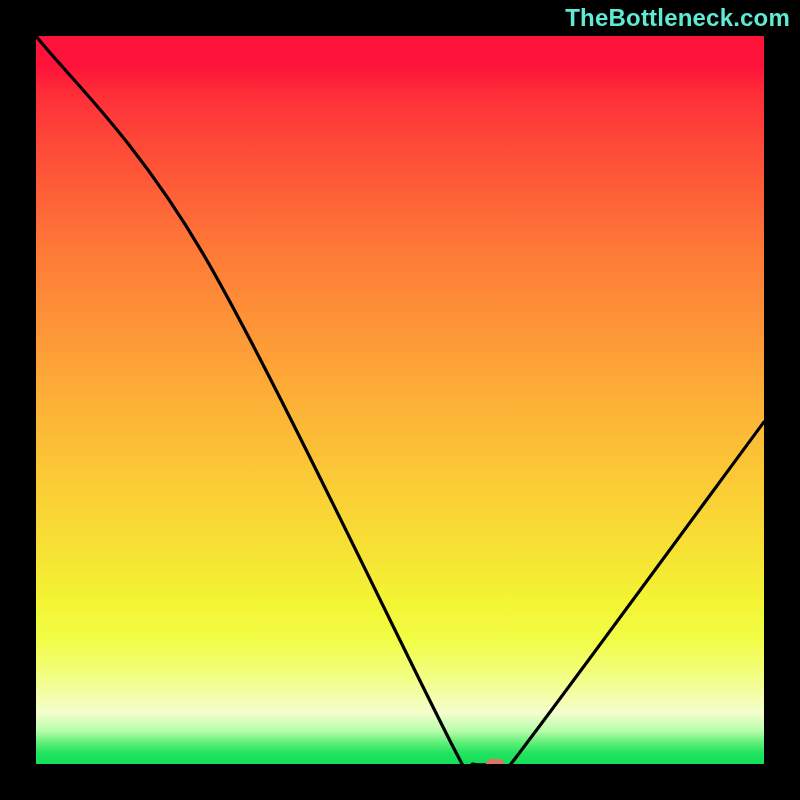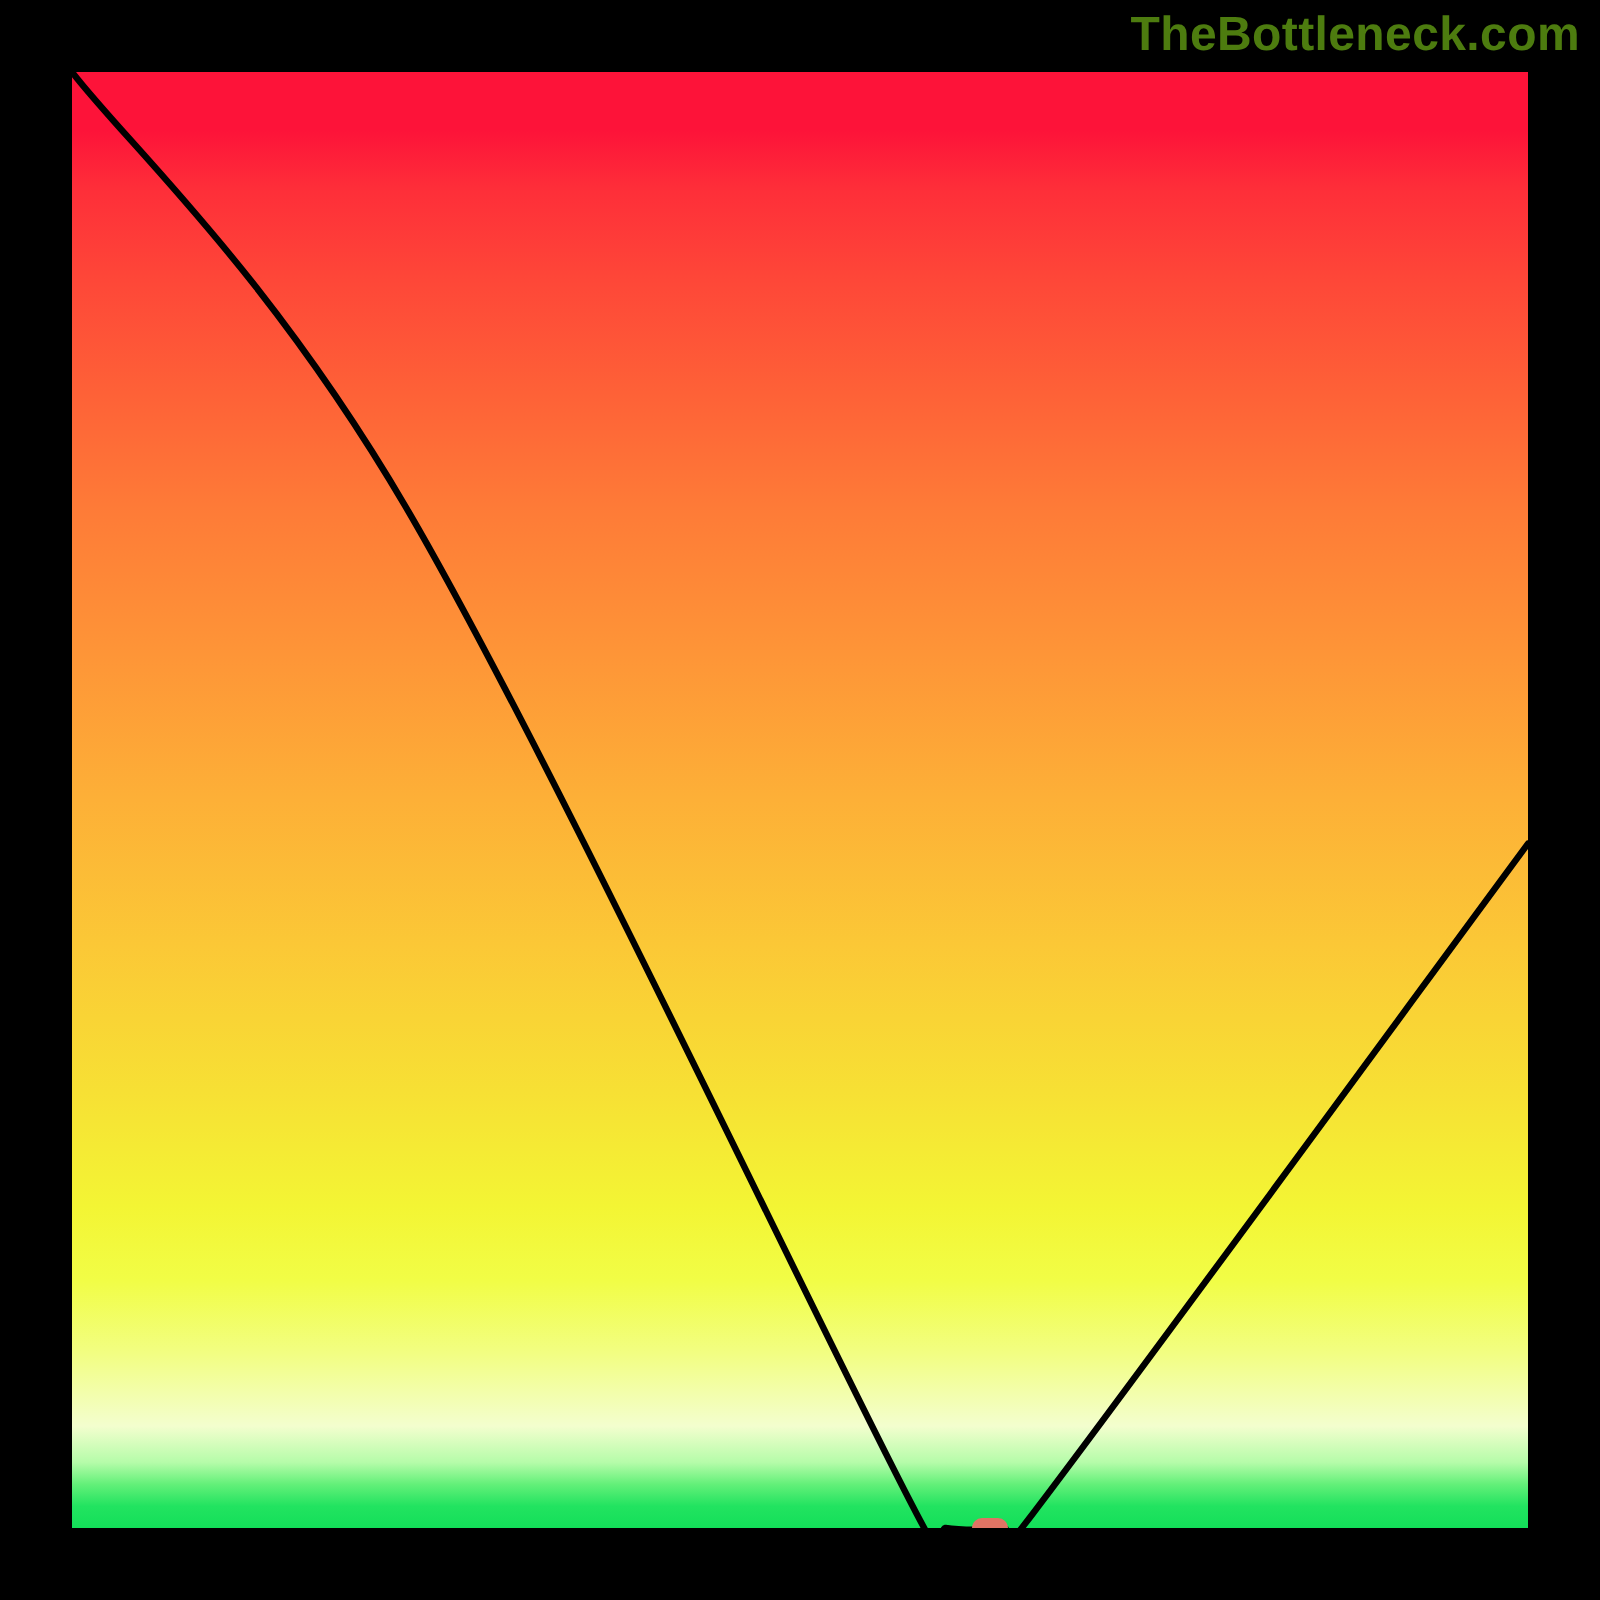--- a/index.html
+++ b/index.html
@@ -14,21 +14,21 @@
   .frame {
     position: relative;
     width: 800px;
     height: 800px;
     background: #000;
   }
   .attribution {
     position: absolute;
     top: 4px;
     right: 10px;
-    color: #4d7c0f;
+    color: #5eead4;
     font-size: 24px;
     font-weight: bold;
     letter-spacing: 0.2px;
     z-index: 20;
   }
   .plot-area {
     position: absolute;
     left: 36px;
     top: 36px;
     width: 728px;

